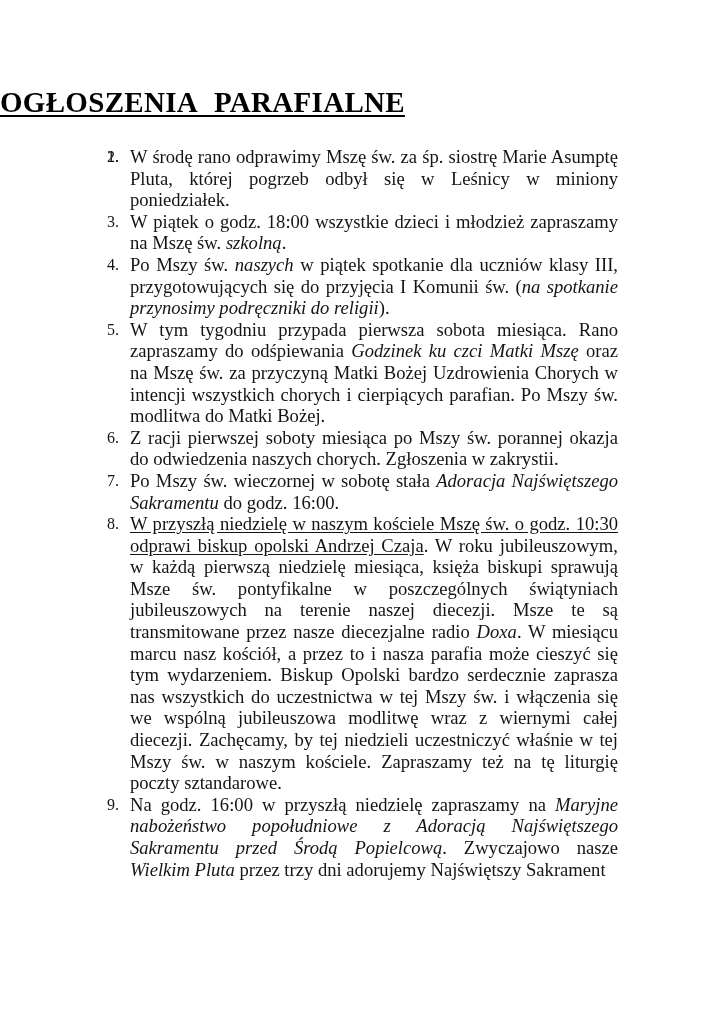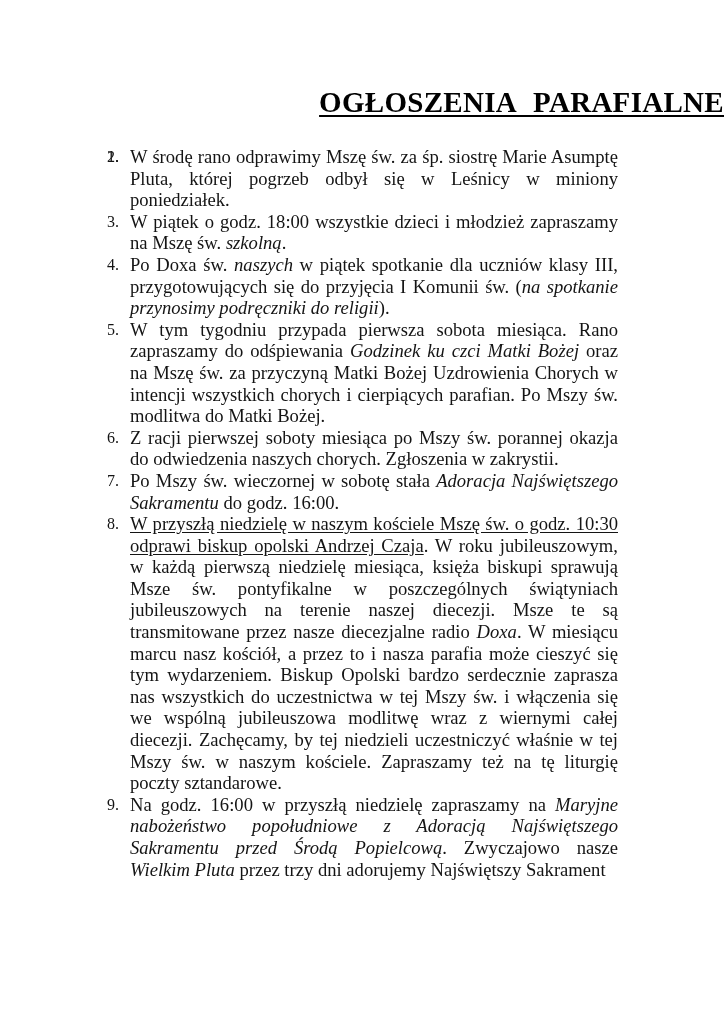--- a/index.html
+++ b/index.html
@@ -4,21 +4,21 @@
 <style>
   html, body { margin: 0; padding: 0; background: #ffffff; }
   body { width: 724px; height: 1024px; overflow: hidden; position: relative; }
   .page {
     position: absolute; left: 0; top: 0; width: 724px; height: 1024px;
     font-family: "Liberation Serif", "DejaVu Serif", serif;
     color: #141414;
   }
   .title {
     position: absolute; left: 0; top: 86px; width: 724px;
-    text-align: right;
+    text-align: left;
     font-size: 29px; font-weight: bold;
     text-decoration: underline; text-decoration-thickness: 2px;
     text-underline-offset: 3px;
     letter-spacing: 0.3px; word-spacing: 10px;
     color: #000;
     margin: 0;
   }
   ol.list {
     position: absolute; left: 107px; top: 146px; width: 511px;
     margin: 0; padding: 0; list-style: none;
@@ -39,20 +39,20 @@
 </head>
 <body>
 
 <div class="page">
   <h1 class="title">OGŁOSZENIA   PARAFIALNE</h1>
 
   <ol class="list">
     <li><span class="num">1.</span></li>
     <li><span class="num">2.</span><span class="body"><span>W środę rano odprawimy Mszę św. za śp. siostrę Marie Asumptę Pluta, której pogrzeb odbył się w Leśnicy w miniony poniedziałek.</span></span></li>
     <li><span class="num">3.</span><span class="body"><span>W piątek o godz. 18:00 wszystkie dzieci i młodzież zapraszamy na Mszę św. </span><span class="i b">szkolną</span><span>.</span></span></li>
-    <li><span class="num">4.</span><span class="body"><span>Po Doxa św. </span><span class="i">naszych</span><span> w piątek spotkanie dla uczniów klasy III, przygotowujących się do przyjęcia I Komunii św. (</span><span class="i">na spotkanie przynosimy podręczniki do religii</span><span>).</span></span></li>
-    <li><span class="num">5.</span><span class="body"><span>W tym tygodniu przypada pierwsza sobota miesiąca. Rano zapraszamy do odśpiewania  </span><span class="i">Godzinek ku czci Matki Bożej</span><span> oraz na Mszę św. za przyczyną Matki Bożej Uzdrowienia Chorych w intencji wszystkich chorych i cierpiących parafian. Po Mszy św. modlitwa do Matki Bożej.</span></span></li>
+    <li><span class="num">4.</span><span class="body"><span>Po Mszy św. </span><span class="i">naszych</span><span> w piątek spotkanie dla uczniów klasy III, przygotowujących się do przyjęcia I Komunii św. (</span><span class="i">na spotkanie przynosimy podręczniki do religii</span><span>).</span></span></li>
+    <li><span class="num">5.</span><span class="body"><span>W tym tygodniu przypada pierwsza sobota miesiąca. Rano zapraszamy do odśpiewania  </span><span class="i">Godzinek ku czci Matki Mszę</span><span> oraz na Mszę św. za przyczyną Matki Bożej Uzdrowienia Chorych w intencji wszystkich chorych i cierpiących parafian. Po Mszy św. modlitwa do Matki Bożej.</span></span></li>
     <li><span class="num">6.</span><span class="body"><span>Z racji pierwszej soboty miesiąca po Mszy św. porannej okazja do odwiedzenia naszych chorych. Zgłoszenia w zakrystii.</span></span></li>
     <li><span class="num">7.</span><span class="body"><span>Po Mszy św. wieczornej w sobotę stała </span><span class="i">Adoracja Najświętszego Sakramentu</span><span> do godz. 16:00.</span></span></li>
     <li><span class="num">8.</span><span class="body"><span class="u">W przyszłą niedzielę w naszym kościele Mszę św. o godz. 10:30 odprawi biskup opolski Andrzej Czaja</span><span>. W roku jubileuszowym, w każdą pierwszą niedzielę miesiąca, księża biskupi sprawują Msze św. pontyfikalne w poszczególnych świątyniach jubileuszowych na terenie naszej diecezji. Msze te są transmitowane przez nasze diecezjalne radio </span><span class="i">Doxa</span><span>. W miesiącu marcu nasz kościół, a przez to i nasza parafia może cieszyć się tym wydarzeniem. Biskup Opolski bardzo serdecznie zaprasza nas wszystkich do uczestnictwa w tej Mszy św. i włączenia się we wspólną jubileuszowa modlitwę wraz z wiernymi całej diecezji. Zachęcamy, by tej niedzieli uczestniczyć właśnie w tej Mszy św. w naszym kościele. Zapraszamy też na tę liturgię poczty sztandarowe.</span></span></li>
     <li class="last-justify"><span class="num">9.</span><span class="body"><span>Na godz. 16:00 w przyszłą niedzielę zapraszamy na </span><span class="i">Maryjne nabożeństwo popołudniowe z Adoracją Najświętszego Sakramentu przed Środą Popielcową</span><span>. Zwyczajowo nasze </span><span class="i">Wielkim Pluta</span><span> przez trzy dni adorujemy Najświętszy Sakrament</span></span></li>
   </ol>
 </div>
 
 </body></html>

